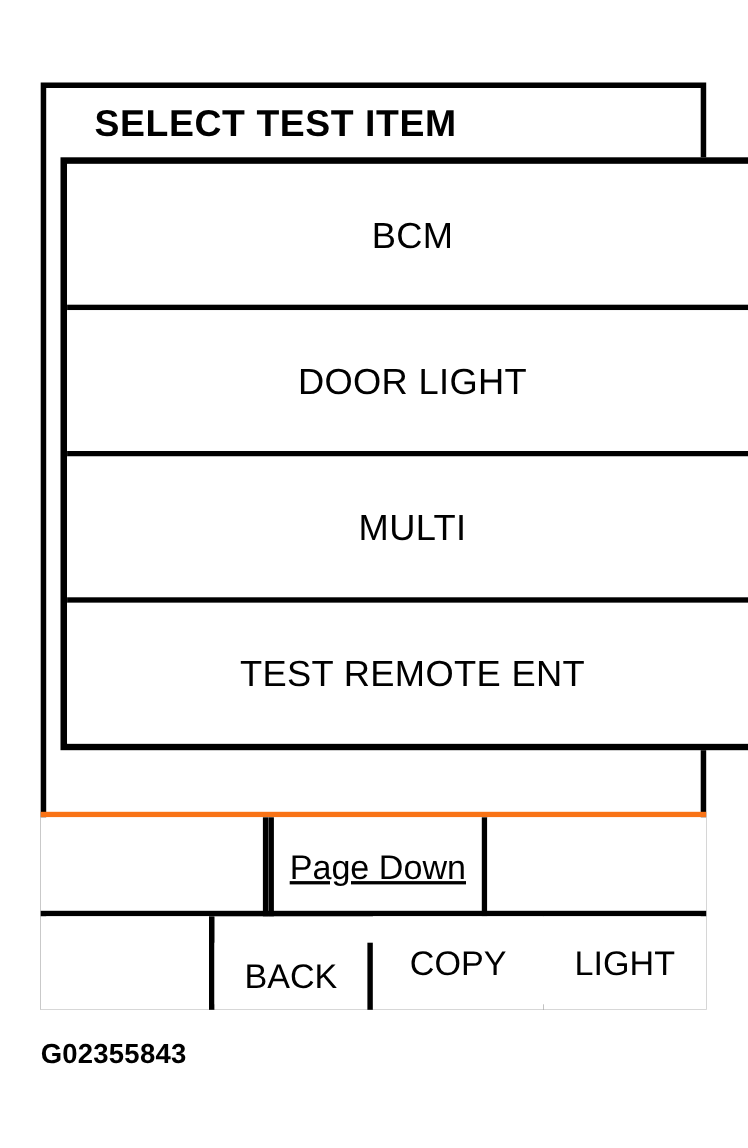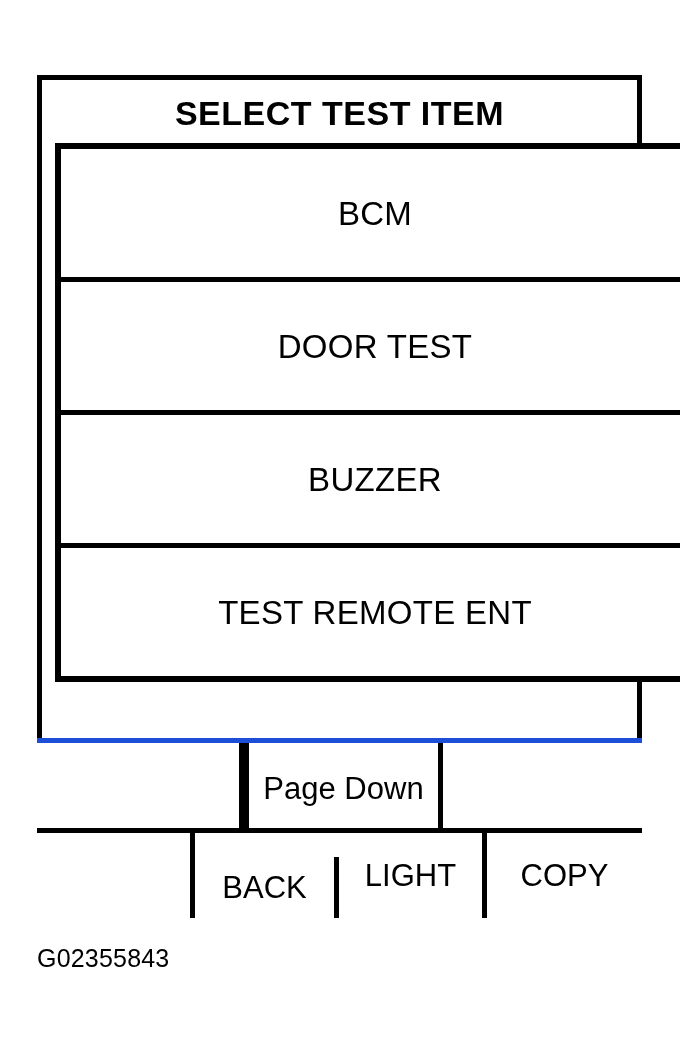--- a/index.html
+++ b/index.html
@@ -28,26 +28,27 @@
     border: 5px solid #000000;
     background: #ffffff;
   }
 
   
   #screen-title {
     position: absolute;
     left: 0;
     top: 13px;
     width: 100%;
-    text-align: center;
+    text-align: left;
     font-size: 34px;
     font-weight: bold;
     letter-spacing: 0.5px;
     line-height: 40px;
     white-space: nowrap;
+    padding-left: 44px;
   }
 
   
   #menu-list {
     position: absolute;
     left: 13px;       
     top: 63px;        
     width: 640px;     
     height: 539px;    
     box-sizing: border-box;
@@ -89,21 +90,22 @@
   #softkey-row-bottom {
     position: absolute;
     left: 0;
     right: 0;
     display: flex;
     box-sizing: border-box;
   }
   #softkey-row-top {
     top: 0;
     height: 95px;      
-    border-top: 5px solid #1d4ed8;
+    border-top: 5px solid #f97316;
+    text-decoration: underline;
   }
   #softkey-row-bottom {
     top: 90px;
     height: 90px;      
     border-top: 5px solid #000000;
   }
   .softkey {
     box-sizing: border-box;
     display: flex;
     align-items: center;
@@ -132,46 +134,46 @@
   #softkey-back        { width: 144px; margin-top: 24px; }
   #softkey-light       { width: 148px; }
   #softkey-copy        { flex: 1 1 auto; border-right: none; }
 
   
   #figure-caption {
     position: absolute;
     left: 37px;
     top: 946px;
     font-size: 25px;
-    font-weight: normal;
+    font-weight: bold;
     letter-spacing: 0.2px;
     white-space: nowrap;
     line-height: 1;
   }
 </style>
 </head>
 <body>
 
 <div id="device-frame">
 
   <div id="screen-title">SELECT TEST ITEM</div>
 
   <div id="menu-list">
 
     <div class="menu-item">
       <span class="menu-item-label">BCM</span>
     </div>
 
     <div class="menu-item">
-      <span class="menu-item-label">DOOR TEST</span>
-    </div>
-
-
-    <div class="menu-item">
-      <span class="menu-item-label">BUZZER</span>
+      <span class="menu-item-label">DOOR LIGHT</span>
+    </div>
+
+
+    <div class="menu-item">
+      <span class="menu-item-label">MULTI</span>
     </div>
 
 
     <div class="menu-item">
       <span class="menu-item-label">TEST REMOTE ENT</span>
     </div>
 
   </div>
 
   <div id="softkey-area">
@@ -188,25 +190,25 @@
       </div>
     </div>
 
     <div id="softkey-row-bottom">
       <div class="softkey" id="softkey-bottom-left">
         <span class="softkey-label"></span>
       </div>
       <div class="softkey" id="softkey-back">
         <span class="softkey-label">BACK</span>
       </div>
+      <div class="softkey" id="softkey-copy">
+        <span class="softkey-label">COPY</span>
+      </div>
       <div class="softkey" id="softkey-light">
         <span class="softkey-label">LIGHT</span>
       </div>
-      <div class="softkey" id="softkey-copy">
-        <span class="softkey-label">COPY</span>
-      </div>
     </div>
 
   </div>
 
 </div>
 
 <div id="figure-caption">G02355843</div>
 
 </body></html>

